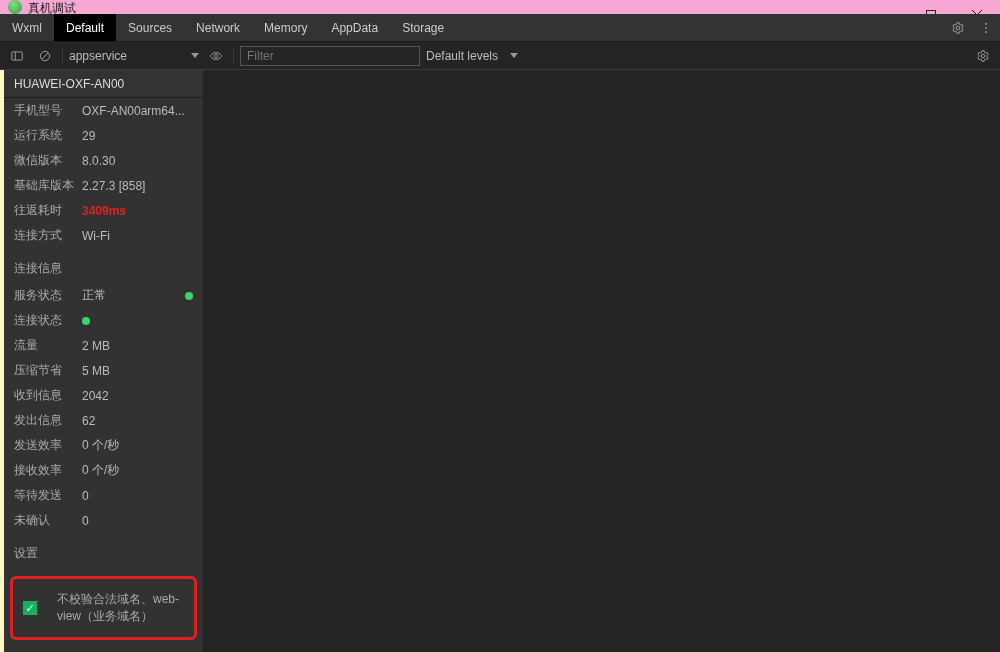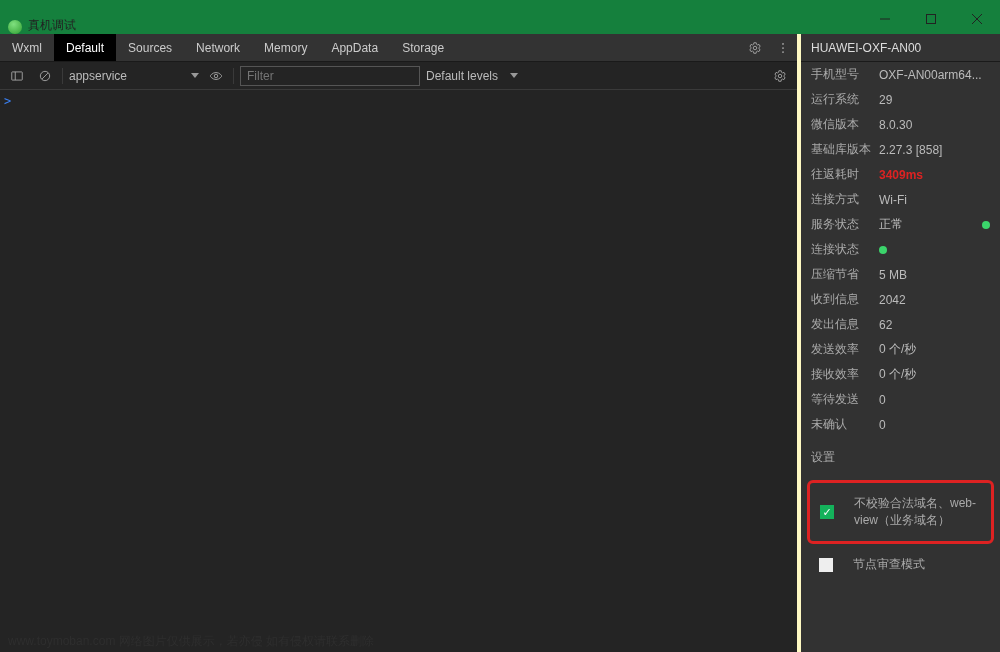--- a/index.html
+++ b/index.html
@@ -1,26 +1,26 @@
 <!DOCTYPE html>
 <html><head>
 <meta charset="utf-8">
 <style>
 * { box-sizing: border-box; margin: 0; padding: 0; font-family: "Segoe UI", "Microsoft YaHei", Arial, sans-serif; }
 html, body { width: 1000px; height: 652px; overflow: hidden; background: #242424; color: #ccc; }
 
 
-.titlebar { height: 34px; background: #15803d; display: flex; align-items: flex-end; padding-left: 8px; color: #222; font-size: 12px; }
+.titlebar { height: 14px; background: #f9a8d4; display: flex; align-items: flex-start; padding-left: 8px; color: #222; font-size: 12px; }
 .titlebar .app-icon { width: 14px; height: 14px; border-radius: 50%; background: radial-gradient(circle at 40% 30%, #7fe07f, #31a031); margin-right: 6px; }
 .titlebar .spacer { flex: 1; }
 .titlebar .winbtn { width: 46px; height: 30px; display: flex; align-items: center; justify-content: center; cursor: pointer; }
 .titlebar .winbtn svg { stroke: #222; stroke-width: 1; fill: none; }
 
 
-.workspace { display: flex; height: 622px; }
+.workspace { display: flex; height: 622px; flex-direction: column; }
 .left-pane { flex: 1; display: flex; flex-direction: column; background: #242424; min-width: 0; }
 .right-pane { width: 203px; background: #323232; border-left: 4px solid #fef9c3; display: flex; flex-direction: column; font-size: 12px; }
 
 
 .tabrow { height: 28px; background: #333333; border-bottom: 1px solid #1a1a1a; display: flex; align-items: stretch; }
 .tabrow .tab { padding: 0 12px; display: flex; align-items: center; font-size: 12px; color: #ccc; cursor: pointer; }
 .tabrow .tab.active { background: #000; color: #fff; }
 .tabrow .spacer { flex: 1; }
 .tabrow .iconbtn { width: 28px; display: flex; align-items: center; justify-content: center; cursor: pointer; }
 
@@ -182,29 +182,34 @@
       </div>
       <div class="kv-row">
         <span class="k">往返耗时</span>
         <span class="v red">3409ms</span>
       </div>
       <div class="kv-row">
         <span class="k">连接方式</span>
         <span class="v">Wi-Fi</span>
       </div>
 
+      <div class="section-title">连接信息</div>
 
       <div class="kv-row">
         <span class="k">服务状态</span>
         <span class="v">正常</span>
         <span class="dot"></span>
       </div>
       <div class="kv-row">
         <span class="k">连接状态</span>
         <span class="v"><span class="dot"></span></span>
+      </div>
+      <div class="kv-row">
+        <span class="k">流量</span>
+        <span class="v">2 MB</span>
       </div>
       <div class="kv-row">
         <span class="k">压缩节省</span>
         <span class="v">5 MB</span>
       </div>
       <div class="kv-row">
         <span class="k">收到信息</span>
         <span class="v">2042</span>
       </div>
       <div class="kv-row">

